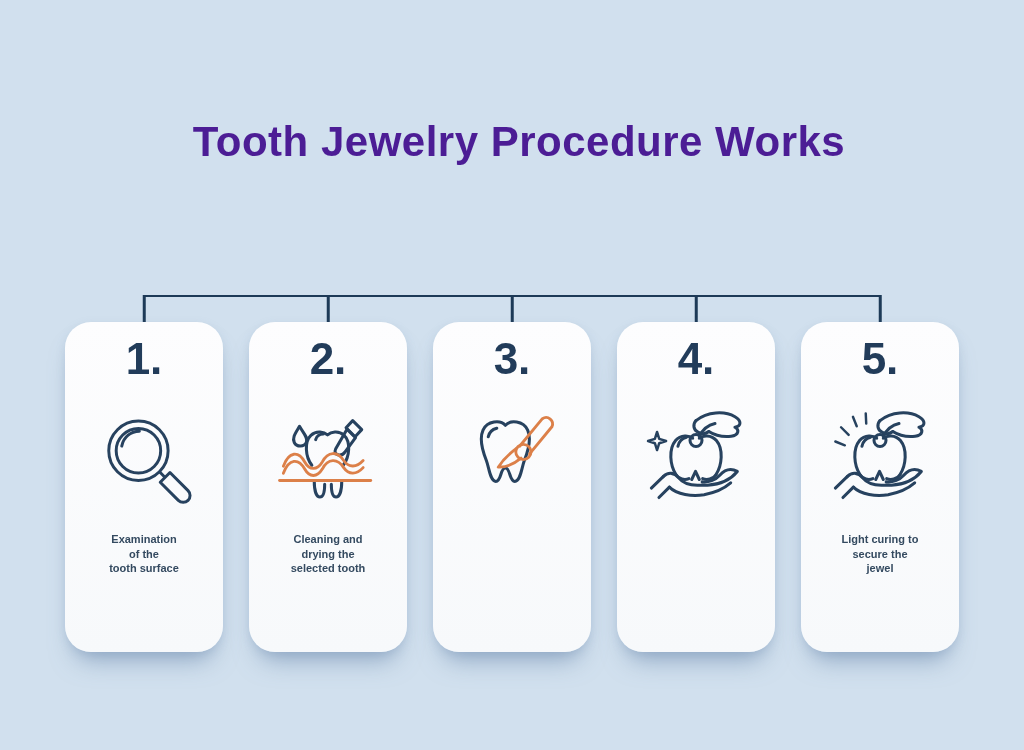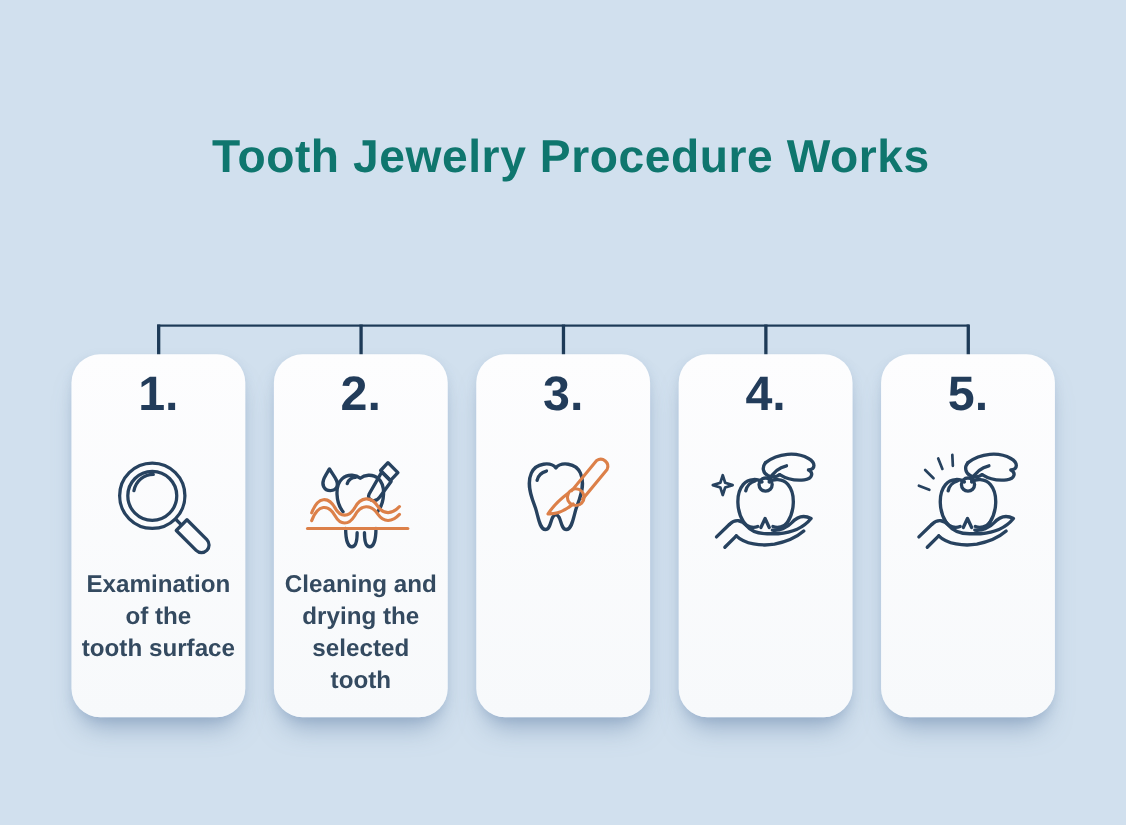--- a/index.html
+++ b/index.html
@@ -7,21 +7,21 @@
     position:relative;
     width:1024px;height:750px;
     background:#d1e0ee;
     font-family:"Liberation Sans", sans-serif;
     overflow:hidden;
   }
   .title{
     position:absolute;top:118px;left:14px;right:0;
     margin:0;text-align:center;
     font-size:42px;font-weight:800;letter-spacing:.5px;
-    color:#0f766e;
+    color:#4c1d95;
   }
   
   .connector{position:absolute;top:295px;left:144px;width:736px;height:28px;}
   .connector .hline{
     position:absolute;top:0;left:-1px;right:-1px;height:0;
     border-top:2.5px solid #1d3a57;
   }
   .connector .stub{
     position:absolute;top:0;width:2.5px;height:28px;background:#1d3a57;
     transform:translateX(-50%);
@@ -42,23 +42,23 @@
   .num{
     margin-top:14px;
     font-size:44px;line-height:46px;font-weight:800;color:#223c5a;
   }
   .icon-box{
     margin-top:22px;height:112px;width:118px;
     display:flex;align-items:center;justify-content:center;
   }
   .icon-box svg{display:block;}
   .label{
-    padding:0 6px;
+    margin-top:16px;padding:0 6px;
     text-align:center;white-space:pre-line;
-    font-size:22px;line-height:1.32;font-weight:700;color:#344a60;
+    font-size:11px;line-height:1.32;font-weight:700;color:#344a60;
   }
   .navy{stroke:#27425f;stroke-width:3.2;fill:none;stroke-linecap:round;stroke-linejoin:round;}
   .navy-thin{stroke:#27425f;stroke-width:2.6;fill:none;stroke-linecap:round;stroke-linejoin:round;}
   .orange{stroke:#dc8049;stroke-width:3;fill:none;stroke-linecap:round;stroke-linejoin:round;}
 </style>
 </head>
 <body>
 
 <svg width="0" height="0" style="position:absolute" aria-hidden="true">
   <defs>
@@ -172,16 +172,19 @@
         <svg width="114" height="105" viewBox="0 0 120 110">
           <use href="#g-hand-tooth"></use>
           <g class="navy-thin">
             <path d="M13 35 L23 39"></path>
             <path d="M19 20 L27 28"></path>
             <path d="M31.5 9 L35.5 19"></path>
             <path d="M45 5.5 L45.5 16"></path>
           </g>
         </svg>
       </div>
+      <div class="label">Light curing to
+secure the
+jewel</div>
     </div>
 
   </div>
 </div>
 
 </body></html>

